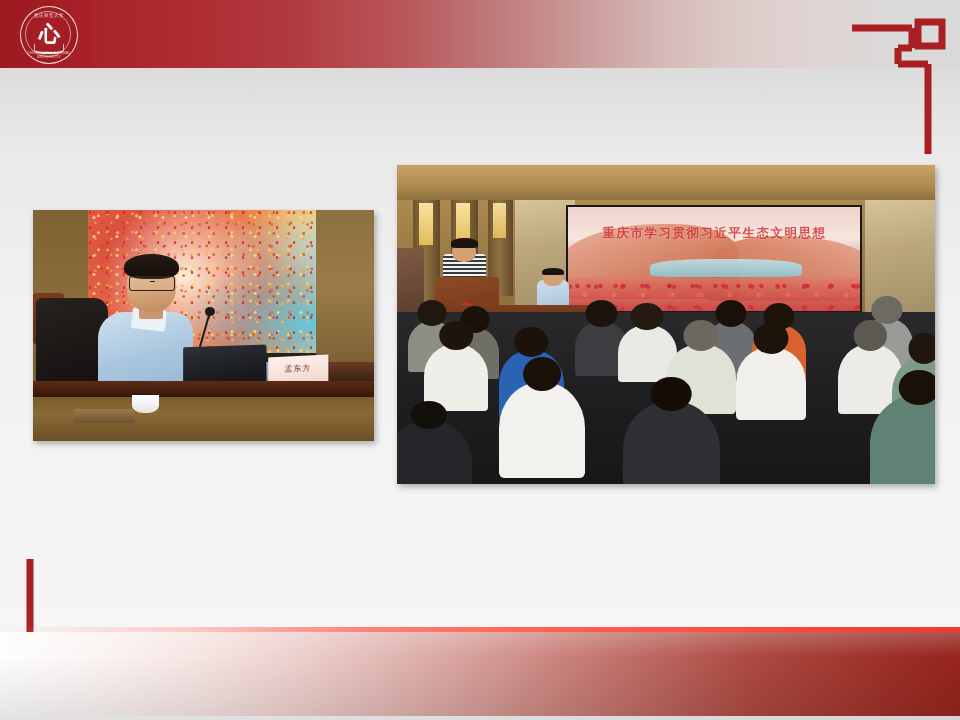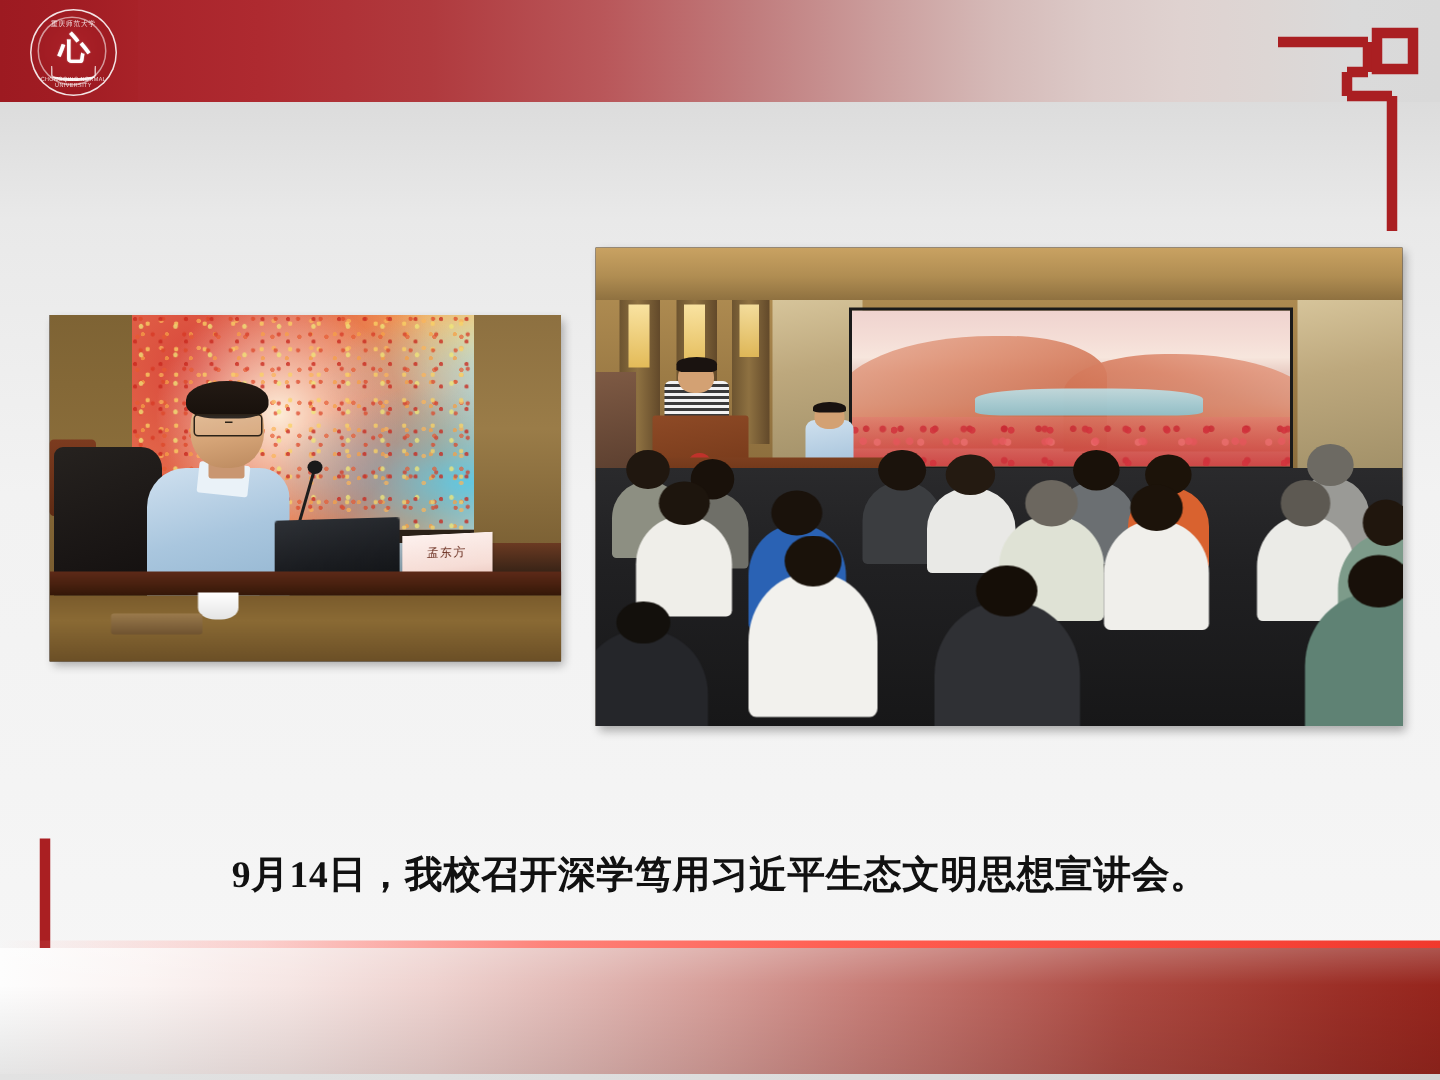--- a/index.html
+++ b/index.html
@@ -467,20 +467,21 @@
       <div class="ph-layer r-lamp2"></div>
       <div class="ph-layer r-lamp3"></div>
       <div class="ph-layer r-marble"></div>
       <div class="ph-layer r-marble2"></div>
 
       <div class="ph-layer r-screen">
         <div class="hill"></div>
         <div class="hill2"></div>
         <div class="water"></div>
         <div class="blossom"></div>
+        <div class="scr-title">重庆市学习贯彻习近平生态文明思想</div>
       </div>
 
       <div class="ph-layer r-bluechair"></div>
       <div class="ph-layer r-spk-body"></div>
       <div class="ph-layer r-spk-head"></div>
       <div class="ph-layer r-spk-hair"></div>
       <div class="ph-layer r-podium">
         <div class="emblem"></div>
       </div>
       <div class="ph-layer r-spk2-body"></div>
@@ -540,20 +541,19 @@
       </div>
       <div class="aud" style="left:-2%; top:80%; width:16%; height:28%; background:#25262a;">
         <div class="hd" style="top:-22%; width:42%; height:32%; background:#13100c;"></div>
       </div>
       <div class="aud" style="left:88%; top:72%; width:18%; height:32%; background:#5f8274;">
         <div class="hd" style="top:-24%; width:42%; height:34%; background:#181009;"></div>
       </div>
     </div>
   </div>
 
-  <div class="caption">9月14日，我校召开深学笃用习近平生态文明思想宣讲会。</div>
 
   <div class="bottom-line"></div>
   <div class="bottom-band"></div>
   <div class="bottom-shade"></div>
   <div class="bottom-hairline"></div>
 
 </div>
 
 </body></html>

